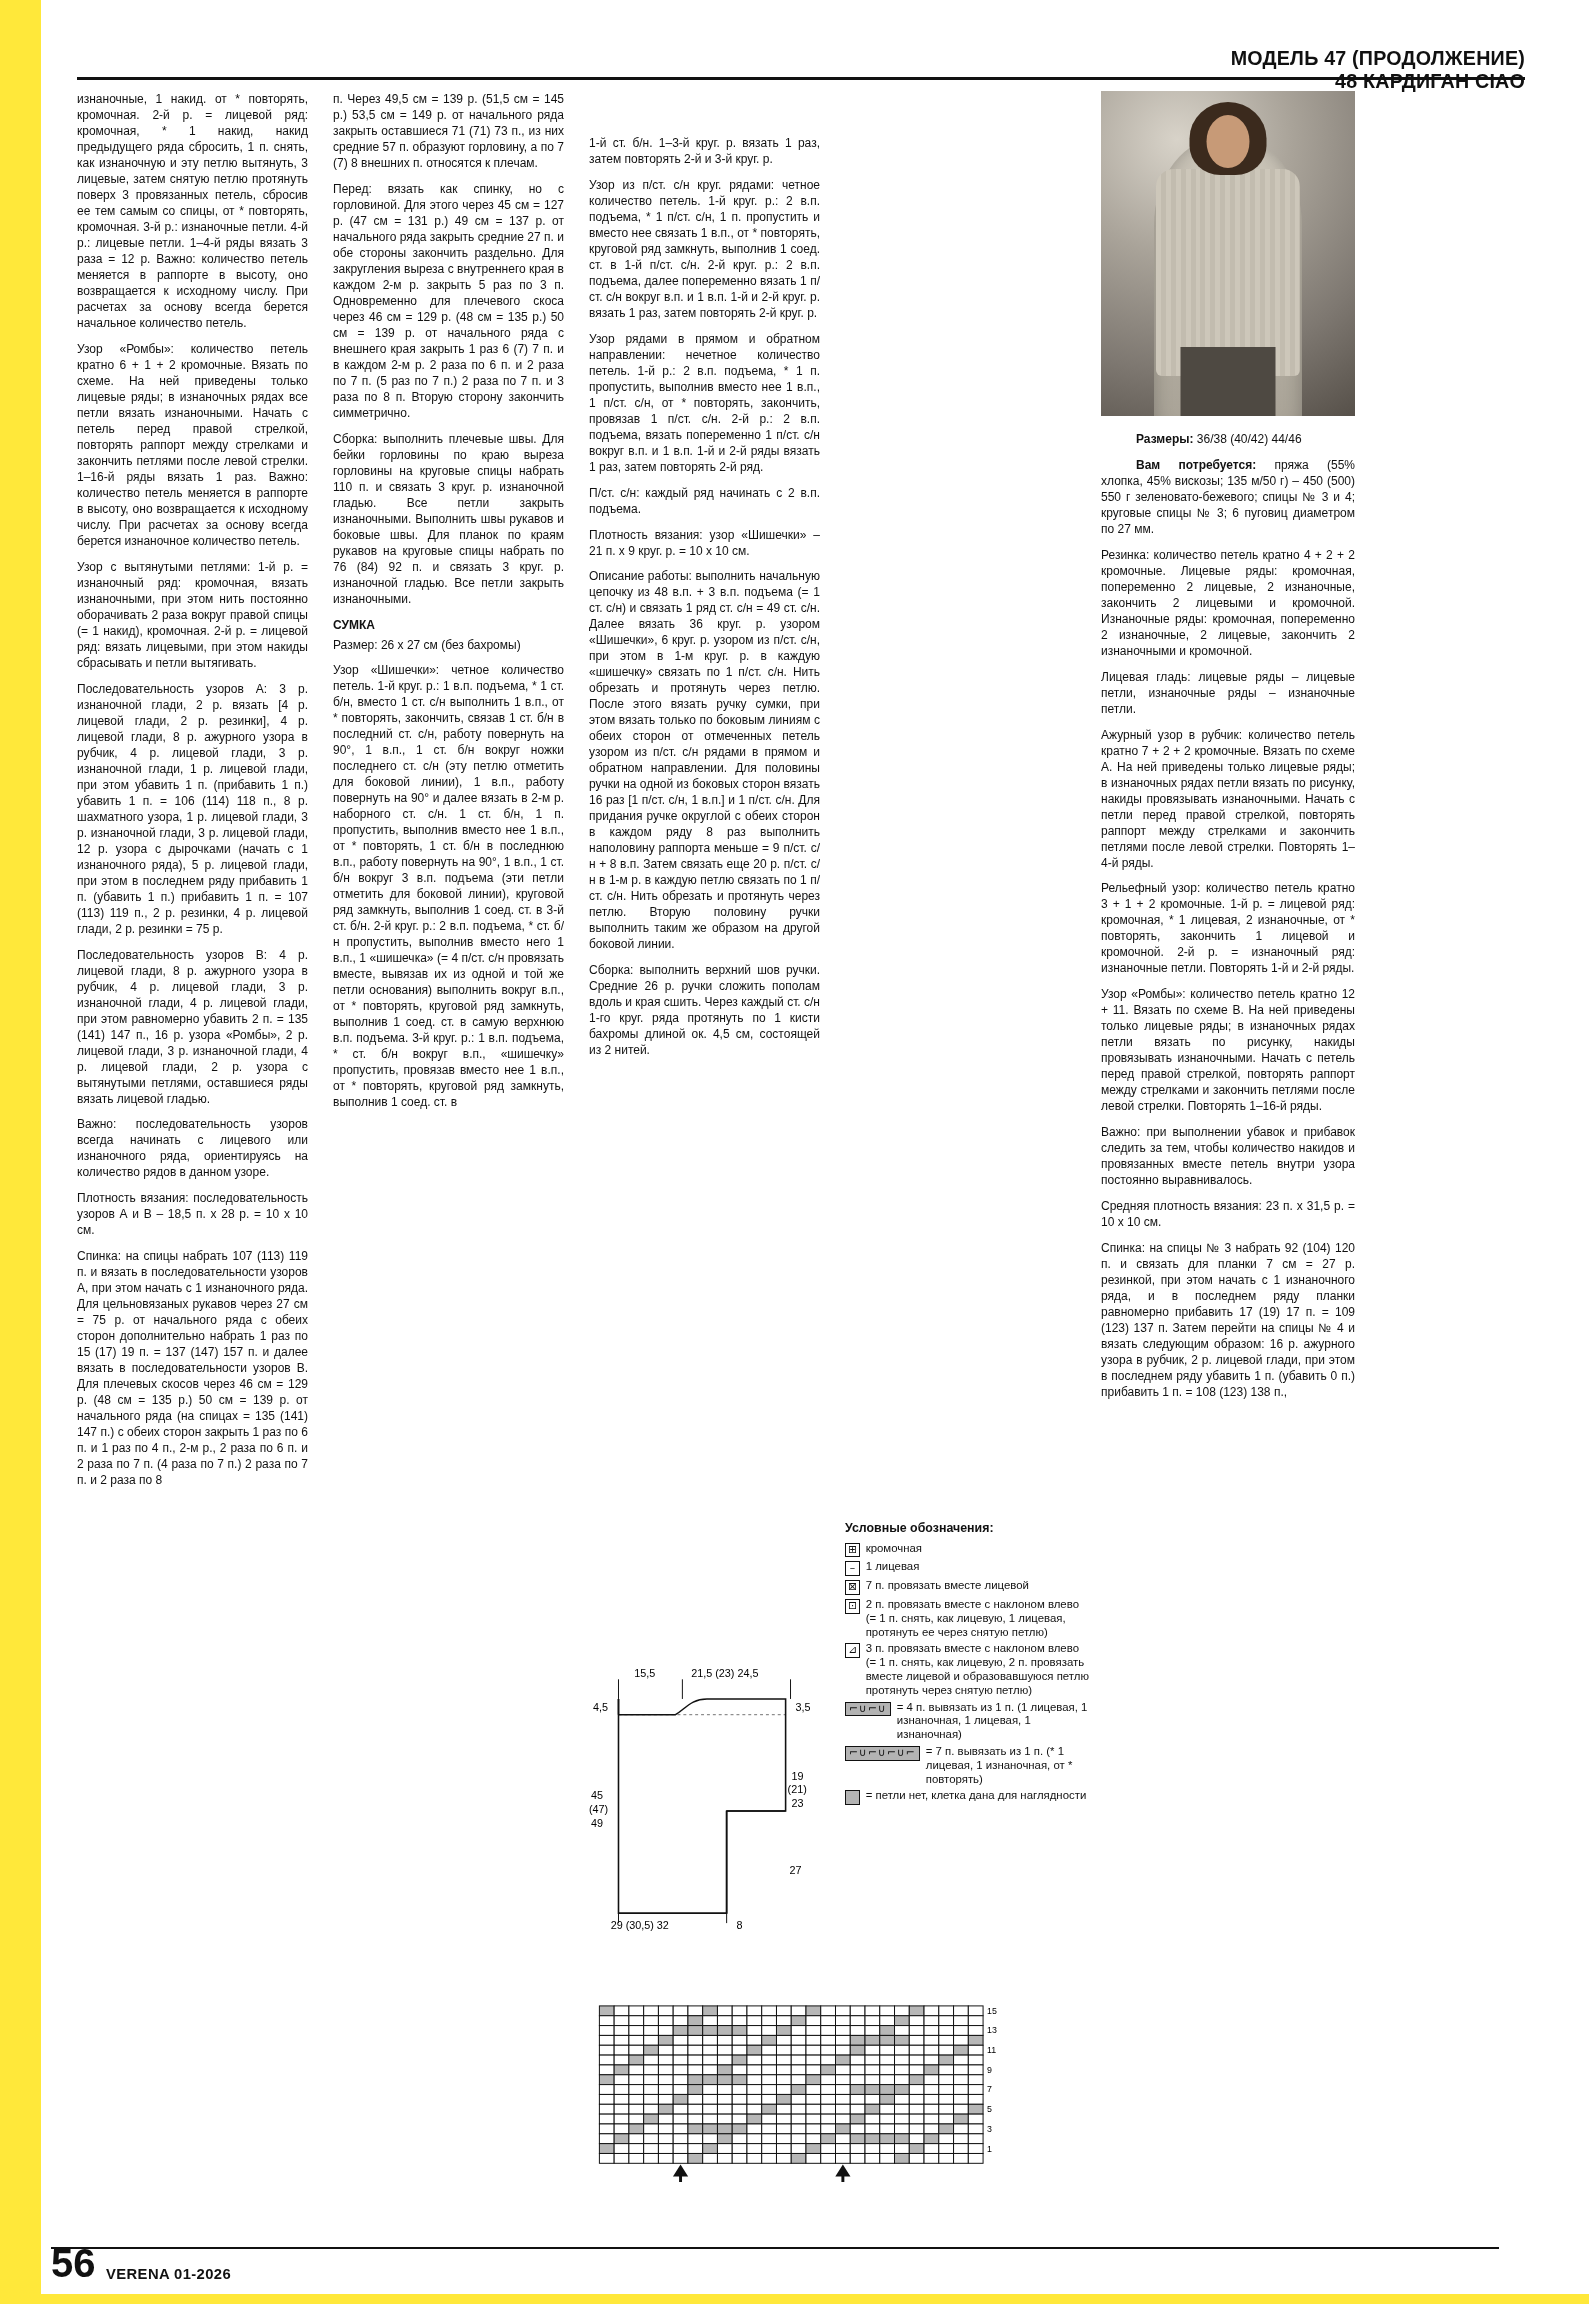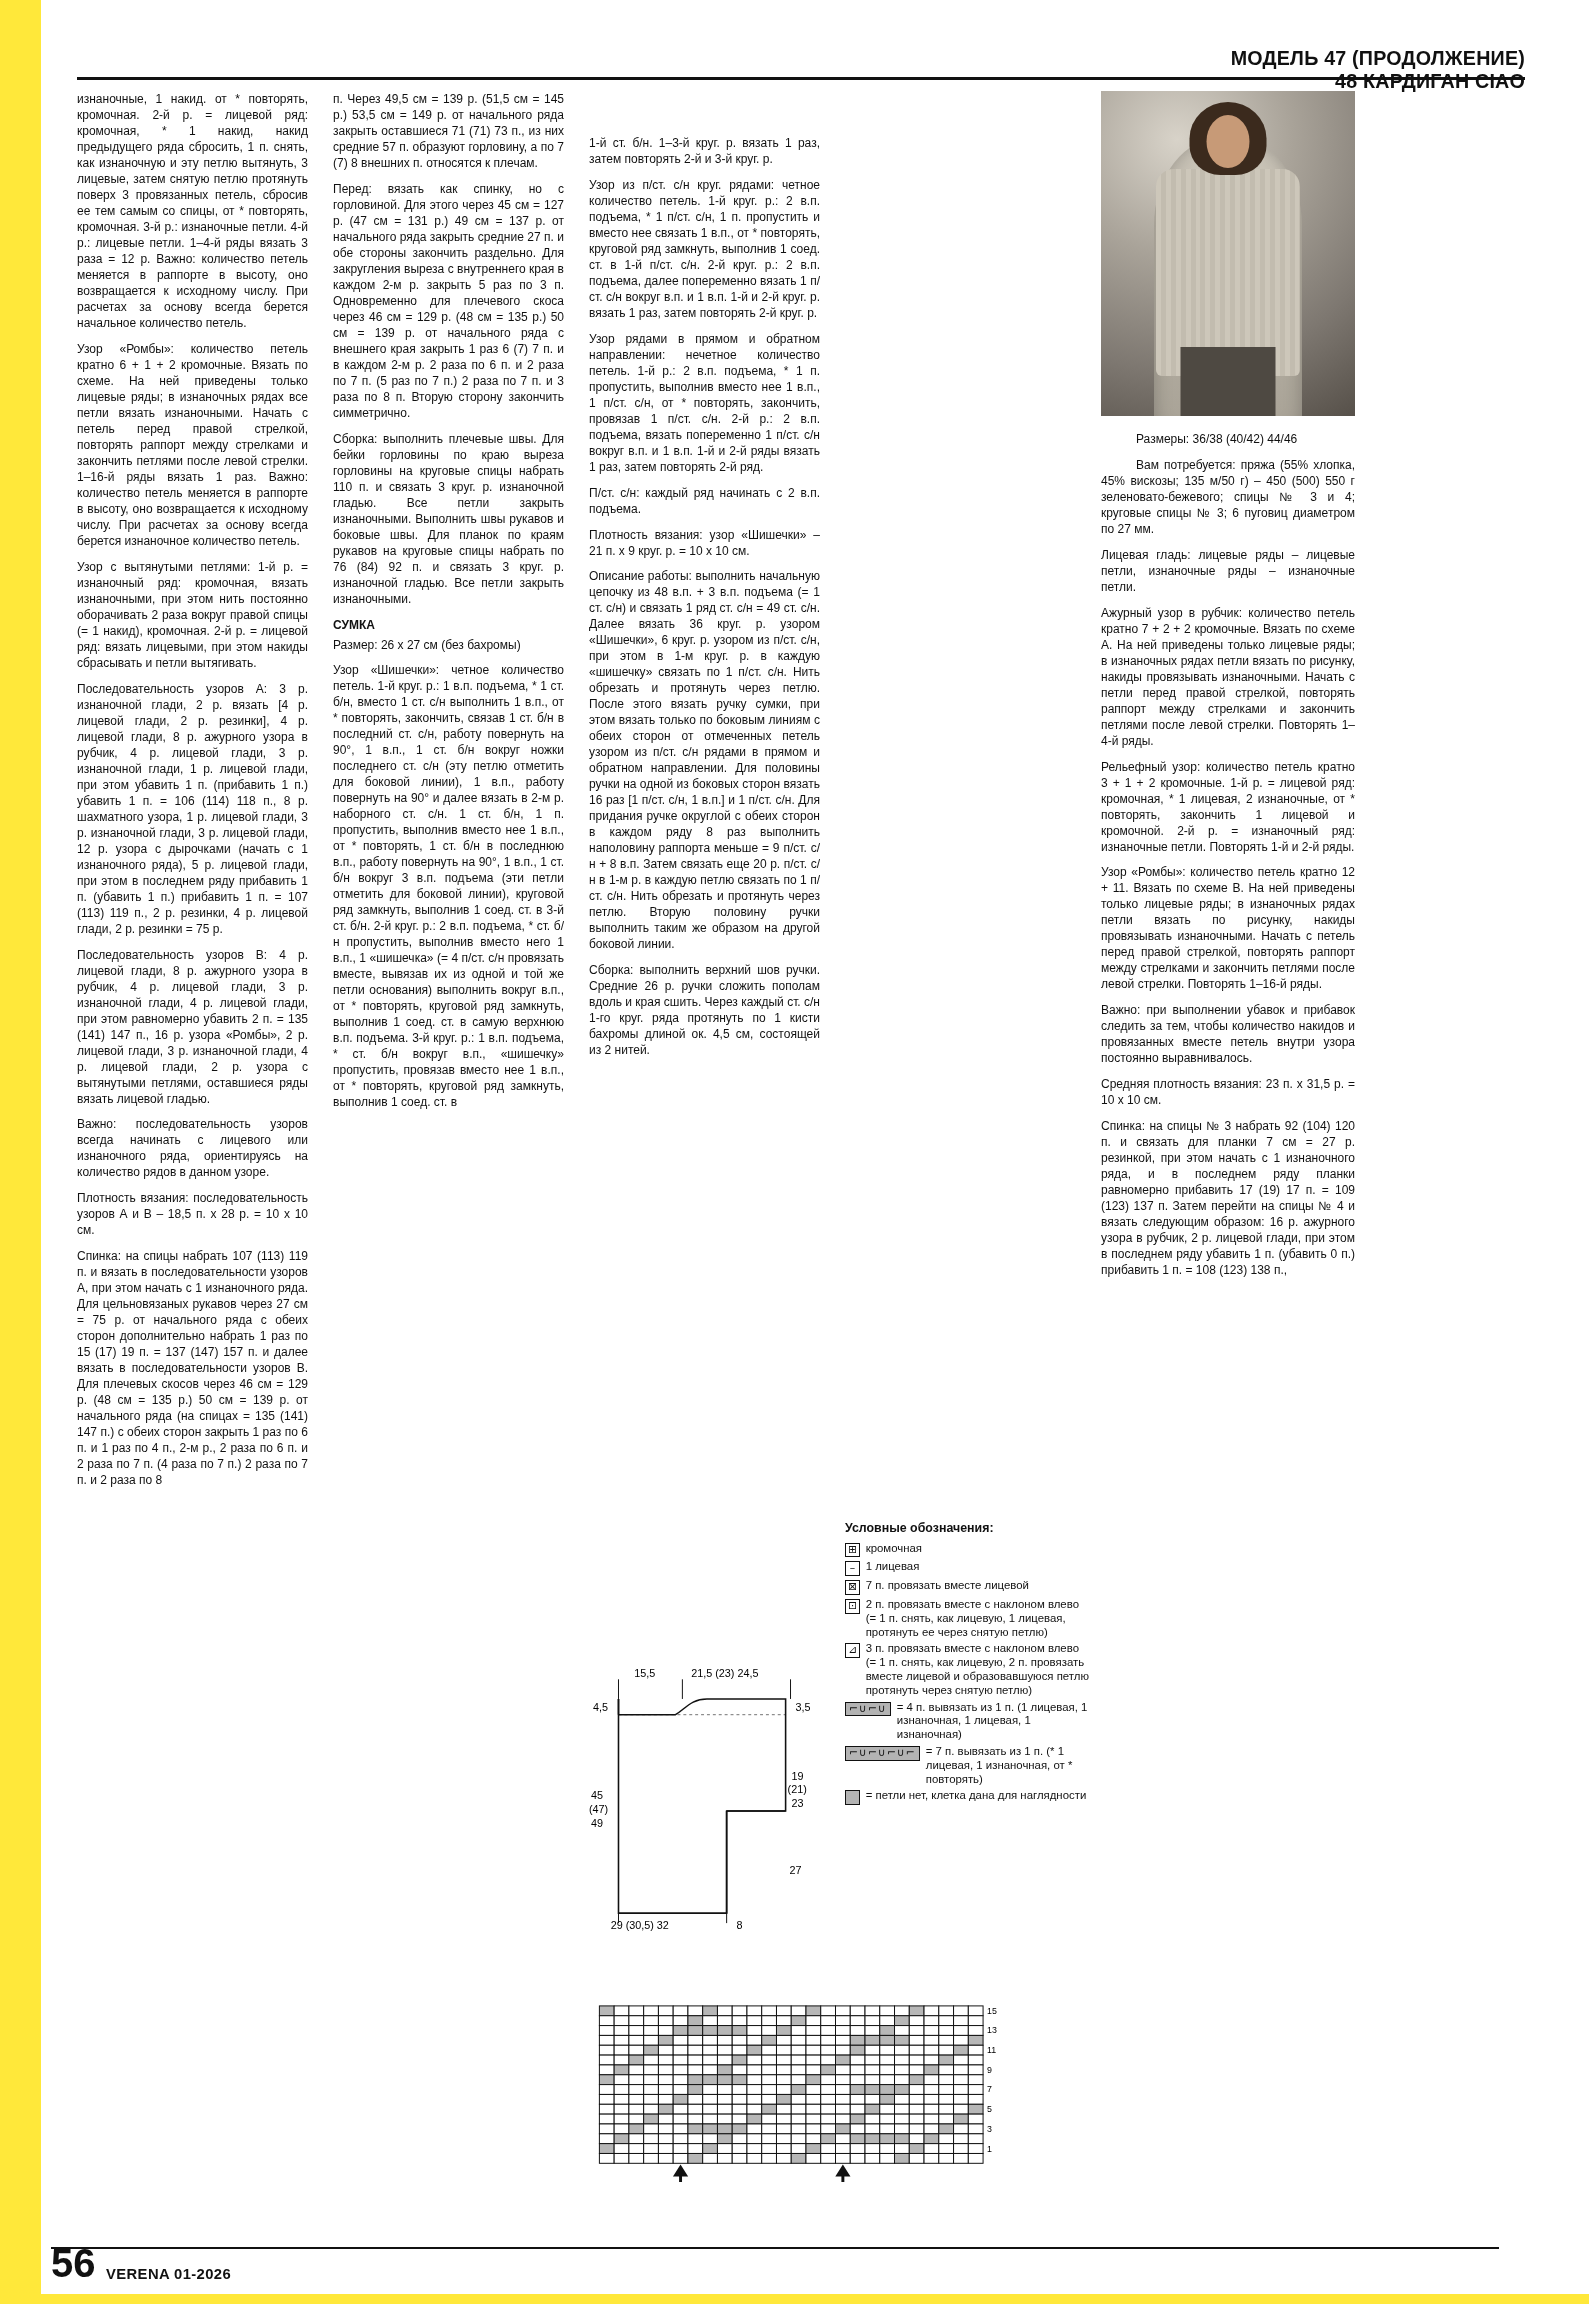--- a/index.html
+++ b/index.html
@@ -38,21 +38,21 @@
     position:absolute;top:0;width:231px;
     font-size:12px;line-height:16px;text-align:justify;
     -webkit-hyphens:auto;hyphens:auto;
   }
   .col p{margin:0 0 9.9px 0;}
   .col1{left:0;}
   .col2{left:256px;}
   .col3{left:512px;margin-top:44px;}
   .col4{left:768px;}
   .col5{left:1024px;width:254px;}
-  b{font-weight:normal;padding-left:35px;}
+  b{font-weight:bold;padding-left:35px;}
   
   .photo{
     position:absolute;left:1024px;top:91px;width:254px;height:325px;
     background:linear-gradient(160deg,#b9b3aa 0%,#8d8880 40%,#6f6a63 100%);
     overflow:hidden;
   }
   .photo .sky{position:absolute;inset:0;background:
      radial-gradient(circle at 30% 15%, #d8d3c9 0%, #a9a399 35%, #7e7871 70%, #565049 100%);}
   .photo .person{
     position:absolute;left:50%;top:14%;transform:translateX(-50%);
@@ -160,20 +160,21 @@
         <p>Плотность вязания: узор «Шишечки» – 21 п. х 9 круг. р. = 10 х 10 см.</p>
         <p>Описание работы: выполнить начальную цепочку из 48 в.п. + 3 в.п. подъема (= 1 ст. с/н) и связать 1 ряд ст. с/н = 49 ст. с/н. Далее вязать 36 круг. р. узором «Шишечки», 6 круг. р. узором из п/ст. с/н, при этом в 1-м круг. р. в каждую «шишечку» связать по 1 п/ст. с/н. Нить обрезать и протянуть через петлю. После этого вязать ручку сумки, при этом вязать только по боковым линиям с обеих сторон от отмеченных петель узором из п/ст. с/н рядами в прямом и обратном направлении. Для половины ручки на одной из боковых сторон вязать 16 раз [1 п/ст. с/н, 1 в.п.] и 1 п/ст. с/н. Для придания ручке округлой с обеих сторон в каждом ряду 8 раз выполнить наполовину раппорта меньше = 9 п/ст. с/н + 8 в.п. Затем связать еще 20 р. п/ст. с/н в 1-м р. в каждую петлю связать по 1 п/ст. с/н. Нить обрезать и протянуть через петлю. Вторую половину ручки выполнить таким же образом на другой боковой линии.</p>
         <p>Сборка: выполнить верхний шов ручки. Средние 26 р. ручки сложить пополам вдоль и края сшить. Через каждый ст. с/н 1-го круг. ряда протянуть по 1 кисти бахромы длиной ок. 4,5 см, состоящей из 2 нитей.</p>
       </div>
 
       <div class="col col4"></div>
 
       <div class="col col5" style="top:340px;">
         <p><b>Размеры:</b><span> 36/38 (40/42) 44/46</span></p>
         <p><b>Вам потребуется:</b><span> пряжа (55% хлопка, 45% вискозы; 135 м/50 г) – 450 (500) 550 г зеленовато-бежевого; спицы № 3 и 4; круговые спицы № 3; 6 пуговиц диаметром по 27 мм.</span></p>
+        <p>Резинка: количество петель кратно 4 + 2 + 2 кромочные. Лицевые ряды: кромочная, попеременно 2 лицевые, 2 изнаночные, закончить 2 лицевыми и кромочной. Изнаночные ряды: кромочная, попеременно 2 изнаночные, 2 лицевые, закончить 2 изнаночными и кромочной.</p>
         <p>Лицевая гладь: лицевые ряды – лицевые петли, изнаночные ряды – изнаночные петли.</p>
         <p>Ажурный узор в рубчик: количество петель кратно 7 + 2 + 2 кромочные. Вязать по схеме А. На ней приведены только лицевые ряды; в изнаночных рядах петли вязать по рисунку, накиды провязывать изнаночными. Начать с петли перед правой стрелкой, повторять раппорт между стрелками и закончить петлями после левой стрелки. Повторять 1–4-й ряды.</p>
         <p>Рельефный узор: количество петель кратно 3 + 1 + 2 кромочные. 1-й р. = лицевой ряд: кромочная, * 1 лицевая, 2 изнаночные, от * повторять, закончить 1 лицевой и кромочной. 2-й р. = изнаночный ряд: изнаночные петли. Повторять 1-й и 2-й ряды.</p>
         <p>Узор «Ромбы»: количество петель кратно 12 + 11. Вязать по схеме В. На ней приведены только лицевые ряды; в изнаночных рядах петли вязать по рисунку, накиды провязывать изнаночными. Начать с петель перед правой стрелкой, повторять раппорт между стрелками и закончить петлями после левой стрелки. Повторять 1–16-й ряды.</p>
         <p>Важно: при выполнении убавок и прибавок следить за тем, чтобы количество накидов и провязанных вместе петель внутри узора постоянно выравнивалось.</p>
         <p>Средняя плотность вязания: 23 п. х 31,5 р. = 10 х 10 см.</p>
         <p>Спинка: на спицы № 3 набрать 92 (104) 120 п. и связать для планки 7 см = 27 р. резинкой, при этом начать с 1 изнаночного ряда, и в последнем ряду планки равномерно прибавить 17 (19) 17 п. = 109 (123) 137 п. Затем перейти на спицы № 4 и вязать следующим образом: 16 р. ажурного узора в рубчик, 2 р. лицевой глади, при этом в последнем ряду убавить 1 п. (убавить 0 п.) прибавить 1 п. = 108 (123) 138 п.,</p>
       </div>
     </div>
 

